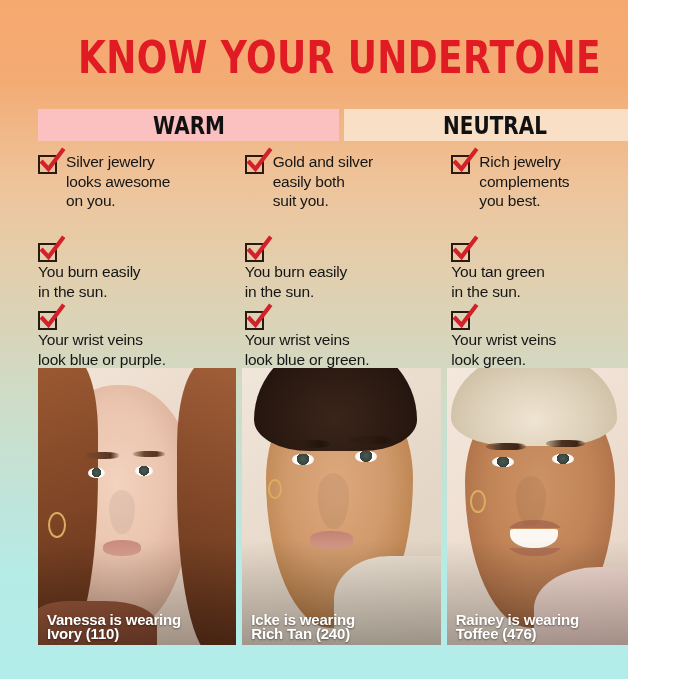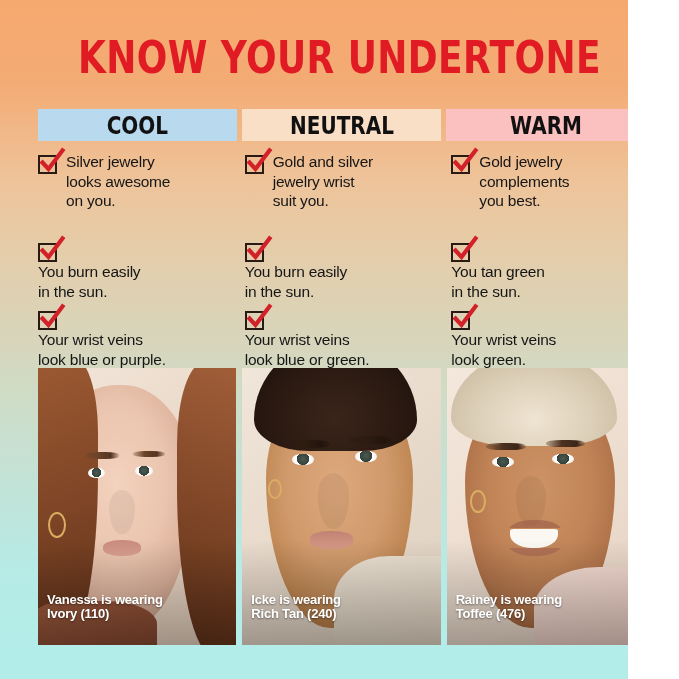--- a/index.html
+++ b/index.html
@@ -140,23 +140,23 @@
   }
   .photo {
     position: relative;
     flex: 1 1 0;
     overflow: hidden;
     background: #e9d9cb;
   }
   .pcap {
     position: absolute;
     left: 9px;
-    bottom: 24px;
+    bottom: 4px;
     color: #ffffff;
-    font-size: 13px;
+    font-size: 15px;
     line-height: 14px;
     font-weight: 700;
     letter-spacing: -0.2px;
     white-space: pre-line;
     text-shadow: 0 1px 2px rgba(0,0,0,.45);
     z-index: 5;
   }
 
   .bg-wash { position:absolute; inset:0; }
   .p1 .bg-wash { background: linear-gradient(140deg,#f2e6da 0%, #ead9c9 45%, #e3cdba 100%); }
@@ -213,28 +213,25 @@
     background: linear-gradient(to bottom, rgba(0,0,0,0) 62%, rgba(0,0,0,.30) 100%); }
 </style>
 </head>
 <body>
 
 <div id="infographic">
 
   <div class="title">KNOW YOUR UNDERTONE</div>
 
   <div class="headers">
-    <div class="hdr" style="background:#b9d9ef">
-      <span>COOL</span>
+    <div class="hdr" style="background:#fbc0c0">
+      <span>WARM</span>
     </div>
     <div class="hdr" style="background:#f8dfc6">
       <span>NEUTRAL</span>
-    </div>
-    <div class="hdr" style="background:#fbc0c0">
-      <span>WARM</span>
     </div>
   </div>
 
   <div class="cols">
 
     <div class="col">
       <div class="item r1">
         <span class="cbox">
           <svg viewBox="0 0 28 28">
               <path d="M4.5 14.5 L10.5 21 L24.5 2.5" fill="none" stroke="#d32129" stroke-width="4.2" stroke-linecap="square"></path>
@@ -265,21 +262,21 @@
     </div>
 
     <div class="col">
       <div class="item r1">
         <span class="cbox">
           <svg viewBox="0 0 28 28">
               <path d="M4.5 14.5 L10.5 21 L24.5 2.5" fill="none" stroke="#d32129" stroke-width="4.2" stroke-linecap="square"></path>
             </svg>
         </span>
         <span class="itxt">Gold and silver
-jewelry wrist
+easily both
 suit you.</span>
       </div>
       <div class="item r2">
         <span class="cbox">
           <svg viewBox="0 0 28 28">
               <path d="M4.5 14.5 L10.5 21 L24.5 2.5" fill="none" stroke="#d32129" stroke-width="4.2" stroke-linecap="square"></path>
             </svg>
         </span>
         <span class="itxt">You burn easily
 in the sun.</span>
@@ -295,21 +292,21 @@
       </div>
     </div>
 
     <div class="col">
       <div class="item r1">
         <span class="cbox">
           <svg viewBox="0 0 28 28">
               <path d="M4.5 14.5 L10.5 21 L24.5 2.5" fill="none" stroke="#d32129" stroke-width="4.2" stroke-linecap="square"></path>
             </svg>
         </span>
-        <span class="itxt">Gold jewelry
+        <span class="itxt">Rich jewelry
 complements
 you best.</span>
       </div>
       <div class="item r2">
         <span class="cbox">
           <svg viewBox="0 0 28 28">
               <path d="M4.5 14.5 L10.5 21 L24.5 2.5" fill="none" stroke="#d32129" stroke-width="4.2" stroke-linecap="square"></path>
             </svg>
         </span>
         <span class="itxt">You tan green

